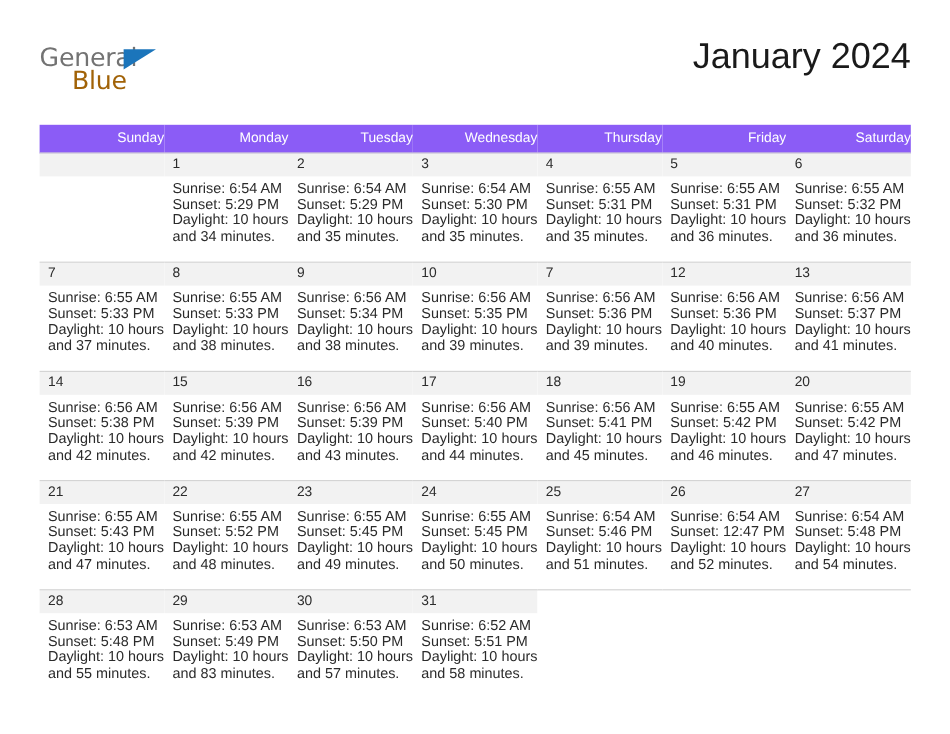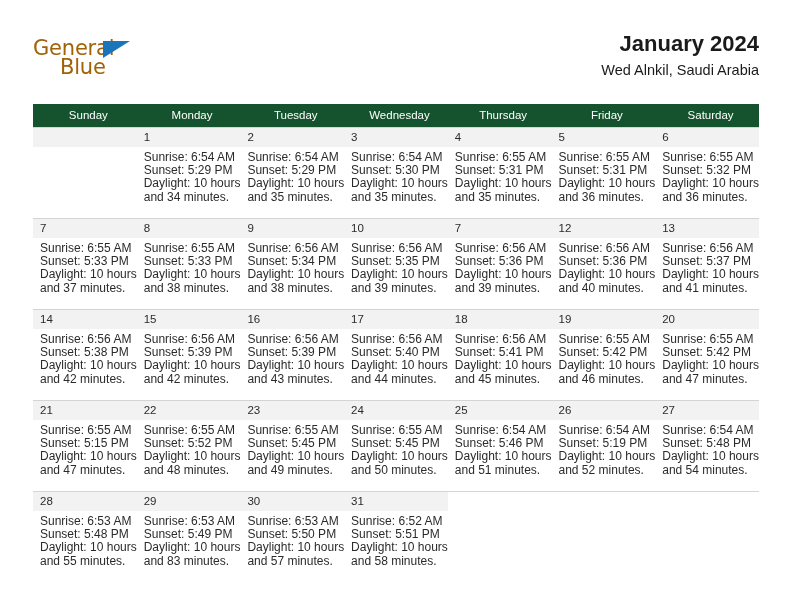--- a/index.html
+++ b/index.html
@@ -35,21 +35,21 @@
     top: 38px;
     width: 180px;
     height: 46px;
   }
   .brand-general {
     position: absolute;
     left: 0;
     top: 0;
     font-size: 21px;
     letter-spacing: -0.2px;
-    color: #a16207;
+    color: #737373;
     font-family: "DejaVu Sans", sans-serif;
     line-height: 1;
   }
   .brand-blue {
     position: absolute;
     left: 27px;
     top: 19px;
     font-size: 21px;
     letter-spacing: -0.2px;
     color: #a16207;
@@ -66,22 +66,22 @@
     border-bottom: 17px solid transparent;
   }
 
   .title-block {
     position: absolute;
     right: 33px;
     top: 31px;
     text-align: right;
   }
   .month-title {
-    font-size: 22px;
-    font-weight: bold;
+    font-size: 30px;
+    font-weight: normal;
     color: #1a1a1a;
     line-height: 1.15;
     white-space: nowrap;
   }
   .location-title {
     font-size: 14.5px;
     font-weight: normal;
     color: #1a1a1a;
     line-height: 1.2;
     margin-top: 6px;
@@ -91,25 +91,25 @@
   
   .calendar {
     position: absolute;
     left: 33px;
     top: 104px;
     width: 726px;
     border-collapse: collapse;
     table-layout: fixed;
   }
   .calendar th {
-    background: #14532d;
+    background: #8b5cf6;
     color: #ffffff;
     font-size: 11.5px;
     font-weight: normal;
-    text-align: center;
+    text-align: right;
     padding: 5px 0 6px 7px;
     height: 11px;
     box-sizing: border-box;
   }
   .calendar td {
     vertical-align: top;
     padding: 0;
     width: 103.71px;
     border-top: 1px solid #d4d4d4;
     background: #ffffff;
@@ -154,21 +154,20 @@
   <div class="header">
 
     <div class="brand">
       <span class="brand-general">General</span>
       <span class="brand-triangle"></span>
       <span class="brand-blue">Blue</span>
     </div>
 
     <div class="title-block">
       <div class="month-title">January 2024</div>
-      <div class="location-title">Wed Alnkil, Saudi Arabia</div>
     </div>
 
   </div>
 
   <table class="calendar">
     <thead>
       <tr>
         <th>Sunday</th>
         <th>Monday</th>
         <th>Tuesday</th>
@@ -366,21 +365,21 @@
               <div>Daylight: 10 hours</div>
               <div>and 47 minutes.</div>
             </div>
           </td>
         </tr>
         <tr class="week-row">
           <td>
             <div class="daynum">21</div>
             <div class="details">
               <div>Sunrise: 6:55 AM</div>
-              <div>Sunset: 5:15 PM</div>
+              <div>Sunset: 5:43 PM</div>
               <div>Daylight: 10 hours</div>
               <div>and 47 minutes.</div>
             </div>
           </td>
           <td>
             <div class="daynum">22</div>
             <div class="details">
               <div>Sunrise: 6:55 AM</div>
               <div>Sunset: 5:52 PM</div>
               <div>Daylight: 10 hours</div>
@@ -411,21 +410,21 @@
               <div>Sunrise: 6:54 AM</div>
               <div>Sunset: 5:46 PM</div>
               <div>Daylight: 10 hours</div>
               <div>and 51 minutes.</div>
             </div>
           </td>
           <td>
             <div class="daynum">26</div>
             <div class="details">
               <div>Sunrise: 6:54 AM</div>
-              <div>Sunset: 5:19 PM</div>
+              <div>Sunset: 12:47 PM</div>
               <div>Daylight: 10 hours</div>
               <div>and 52 minutes.</div>
             </div>
           </td>
           <td>
             <div class="daynum">27</div>
             <div class="details">
               <div>Sunrise: 6:54 AM</div>
               <div>Sunset: 5:48 PM</div>
               <div>Daylight: 10 hours</div>

